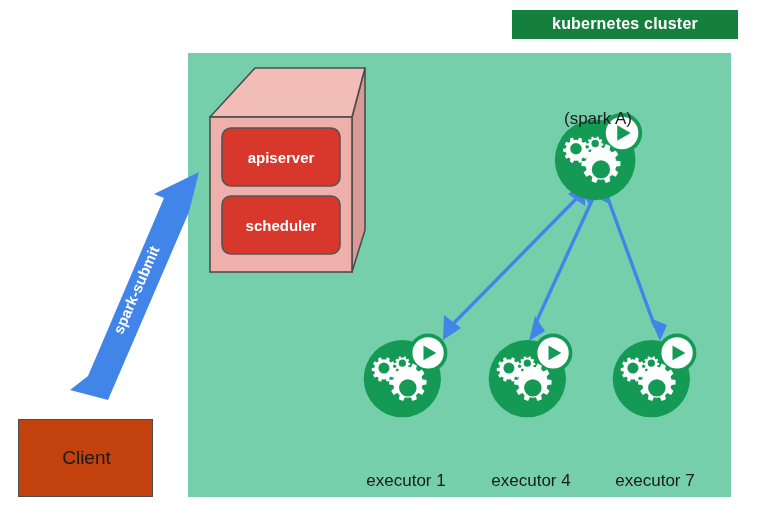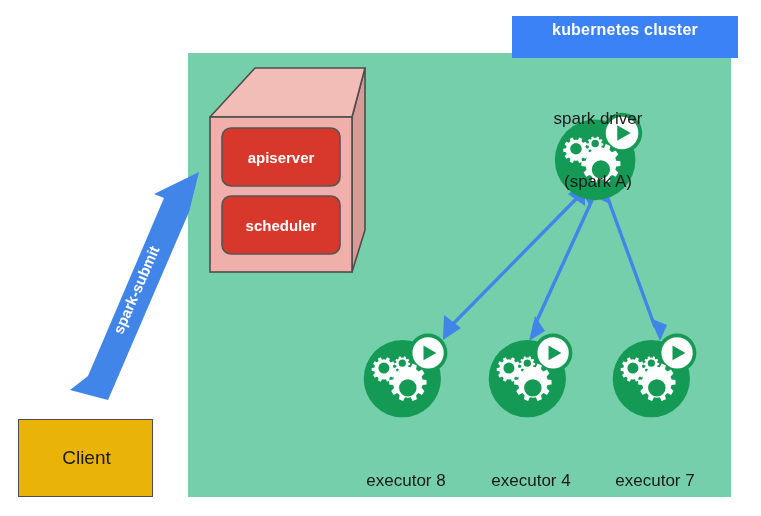--- a/index.html
+++ b/index.html
@@ -31,39 +31,39 @@
     text-align: center;
     color: #1a1a1a;
     font-size: 17px;
     line-height: 21px;
     white-space: pre;
     font-family: "Liberation Sans", sans-serif;
   }
   .cluster-tag {
     position: absolute;
     left: 512px;
-    top: 16px;
+    top: 10px;
     width: 226px;
-    height: 42px;
-    background: #3b82f6;
+    height: 29px;
+    background: #15803d;
     color: #ffffff;
     font-weight: bold;
     font-size: 16px;
     line-height: 27px;
     text-align: center;
     letter-spacing: 0.2px;
     font-family: "Liberation Sans", sans-serif;
   }
   .client-box {
     position: absolute;
     left: 18px;
     top: 419px;
     width: 135px;
     height: 78px;
-    background: #eab308;
+    background: #c2410c;
     border: 1.5px solid #4d4d4d;
     box-sizing: border-box;
   }
   .client-box span {
     position: absolute;
     left: 0;
     top: 27px;
     width: 135px;
     text-align: center;
     font-size: 19px;
@@ -179,26 +179,25 @@
       <use href="#nodeIcon" x="485" y="329" width="92" height="92"></use>
     </g>
     <g>
       <use href="#nodeIcon" x="609" y="329" width="92" height="92"></use>
     </g>
   </svg>
 
   <div class="cluster-tag">kubernetes cluster</div>
 
   <div class="lbl" style="left:528px; top:66px; width:140px;">
-    <div>spark driver</div>
     <div>(spark A)</div>
   </div>
 
   <div class="lbl" style="left:336px; top:428px; width:140px;">
-    <div>executor 8</div>
+    <div>executor 1</div>
     
   </div>
   <div class="lbl" style="left:461px; top:428px; width:140px;">
     <div>executor 4</div>
     
   </div>
   <div class="lbl" style="left:585px; top:428px; width:140px;">
     <div>executor 7</div>
     
   </div>

